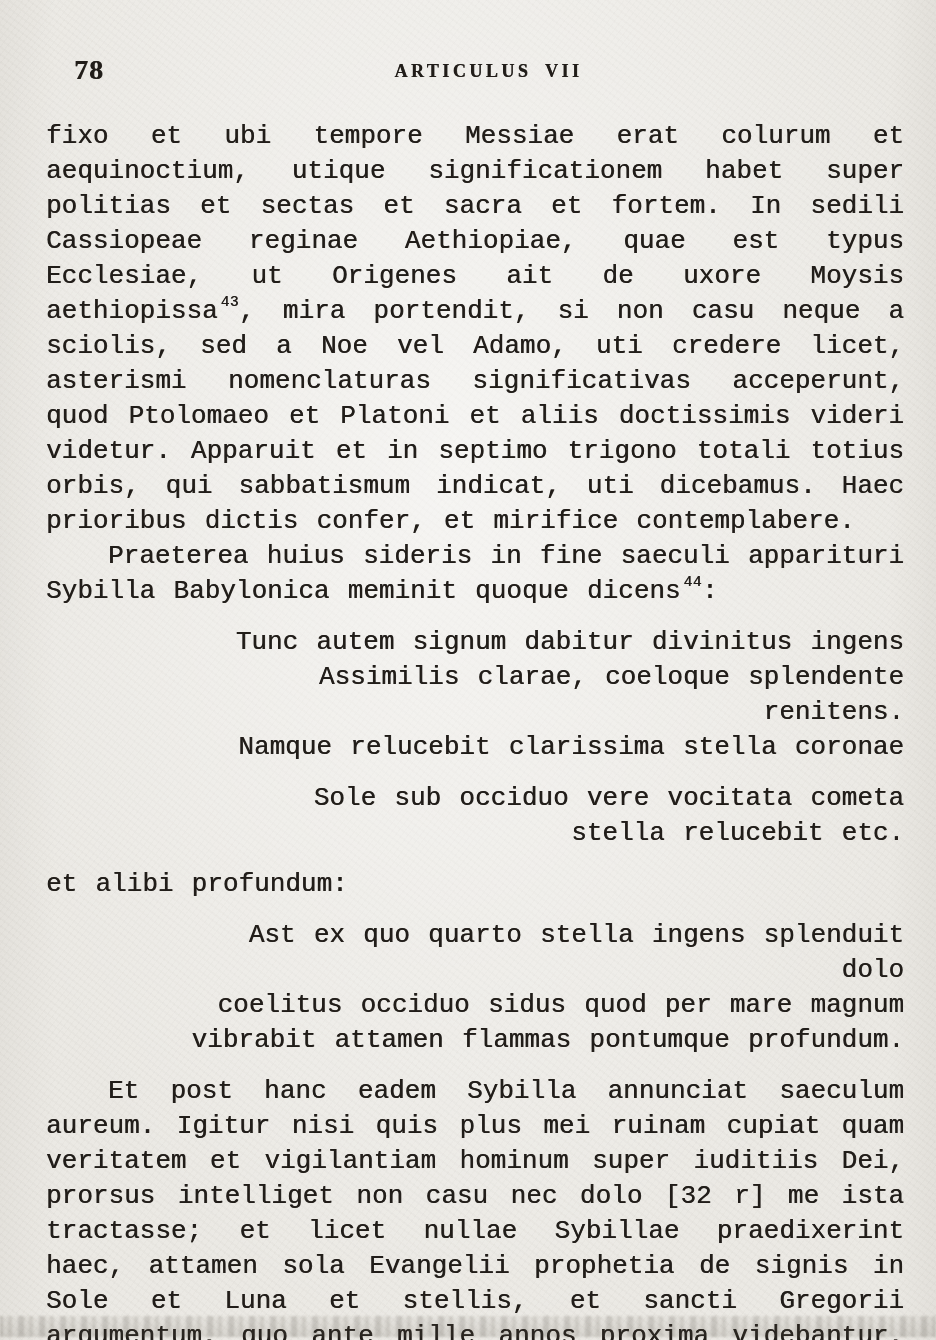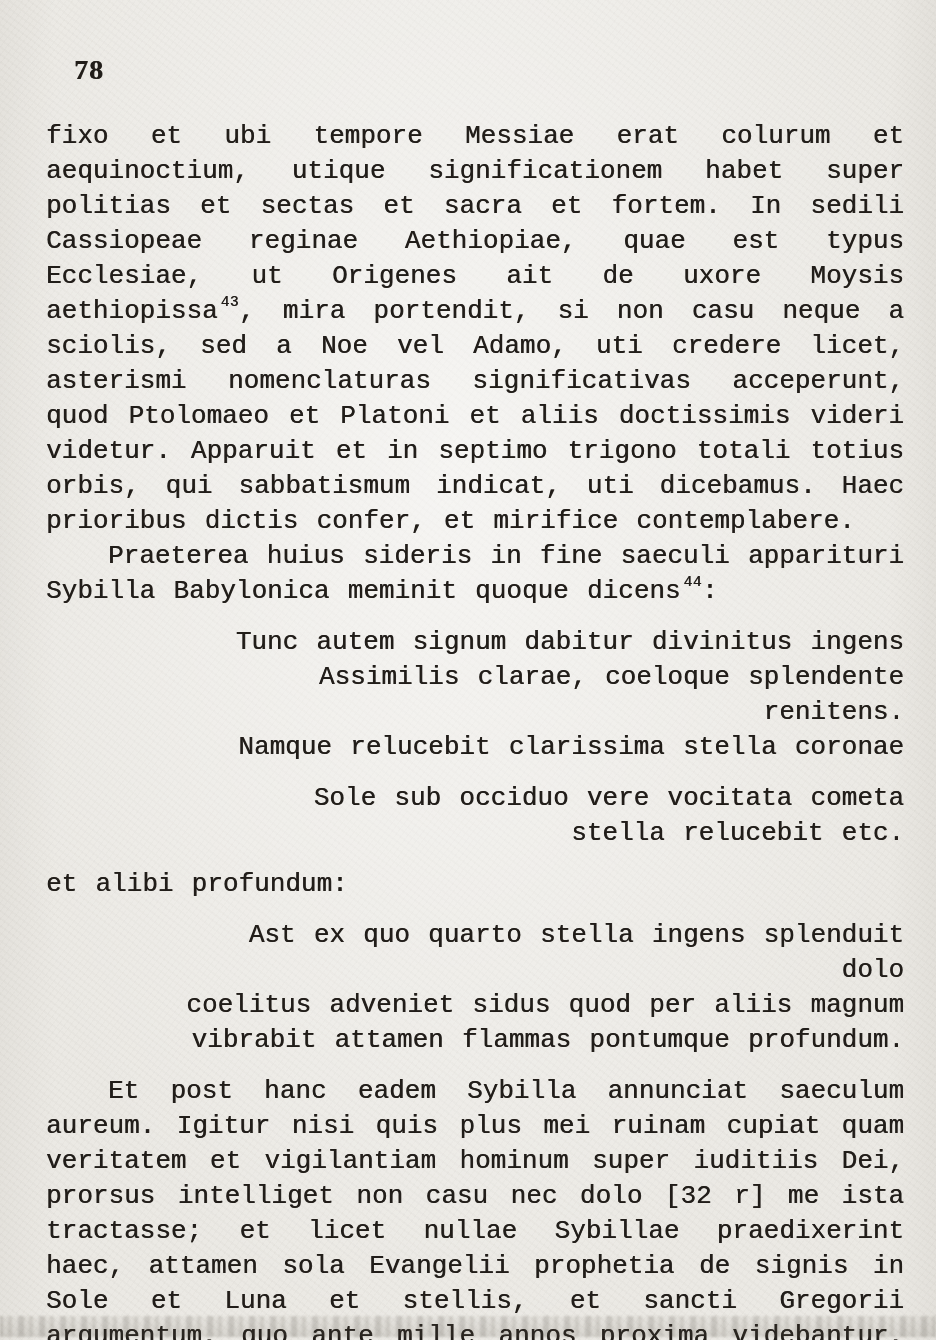--- a/index.html
+++ b/index.html
@@ -104,35 +104,36 @@
     filter: blur(1.1px);
     opacity: 0.55;
   }
 </style>
 </head>
 <body>
 
 <div class="page">
   <div class="page-header">
     <span class="page-number">78</span>
+    <span class="running-head">ARTICULUS VII</span>
   </div>
   <div class="page-body">
       <p class="para">fixo et ubi tempore Messiae erat colurum et aequinoctium, utique significationem habet super politias et sectas et sacra et fortem. In sedili Cassiopeae reginae Aethiopiae, quae est typus Ecclesiae, ut Origenes ait de uxore Moysis aethiopissa<sup class="fnref">43</sup>, mira portendit, si non casu neque a sciolis, sed a Noe vel Adamo, uti credere licet, asterismi nomenclaturas significativas acceperunt, quod Ptolomaeo et Platoni et aliis doctissimis videri videtur. Apparuit et in septimo trigono totali totius orbis, qui sabbatismum indicat, uti dicebamus. Haec prioribus dictis confer, et mirifice contemplabere.</p>
       <p class="para indent">Praeterea huius sideris in fine saeculi apparituri Sybilla Babylonica meminit quoque dicens<sup class="fnref">44</sup>:</p>
       <div class="verse">
         <div class="verse-line">Tunc autem signum dabitur divinitus ingens</div>
         <div class="verse-line">Assimilis clarae, coeloque splendente renitens.</div>
         <div class="verse-line">Namque relucebit clarissima stella coronae</div>
       </div>
       <div class="verse">
         <div class="verse-line">Sole sub occiduo vere vocitata cometa</div>
         <div class="verse-line">stella relucebit etc.</div>
       </div>
       <p class="para">et alibi profundum:</p>
       <div class="verse">
         <div class="verse-line">Ast ex quo quarto stella ingens splenduit dolo</div>
-        <div class="verse-line">coelitus adveniet sidus quod per aliis magnum</div>
+        <div class="verse-line">coelitus occiduo sidus quod per mare magnum</div>
         <div class="verse-line">vibrabit attamen flammas pontumque profundum.</div>
       </div>
       <p class="para indent">Et post hanc eadem Sybilla annunciat saeculum aureum. Igitur nisi quis plus mei ruinam cupiat quam veritatem et vigilantiam hominum super iuditiis Dei, prorsus intelliget non casu nec dolo [32 r] me ista tractasse; et licet nullae Sybillae praedixerint haec, attamen sola Evangelii prophetia de signis in Sole et Luna et stellis, et sancti Gregorii argumentum, quo ante mille annos proxima videbantur, quae mihi iam praesentia videntur, sufficienter tueri possunt me a calumniis sciolorum et malevolorum. Et haec</p>
     </div>
   <div class="scan-band"></div>
 </div>
 
 </body></html>

